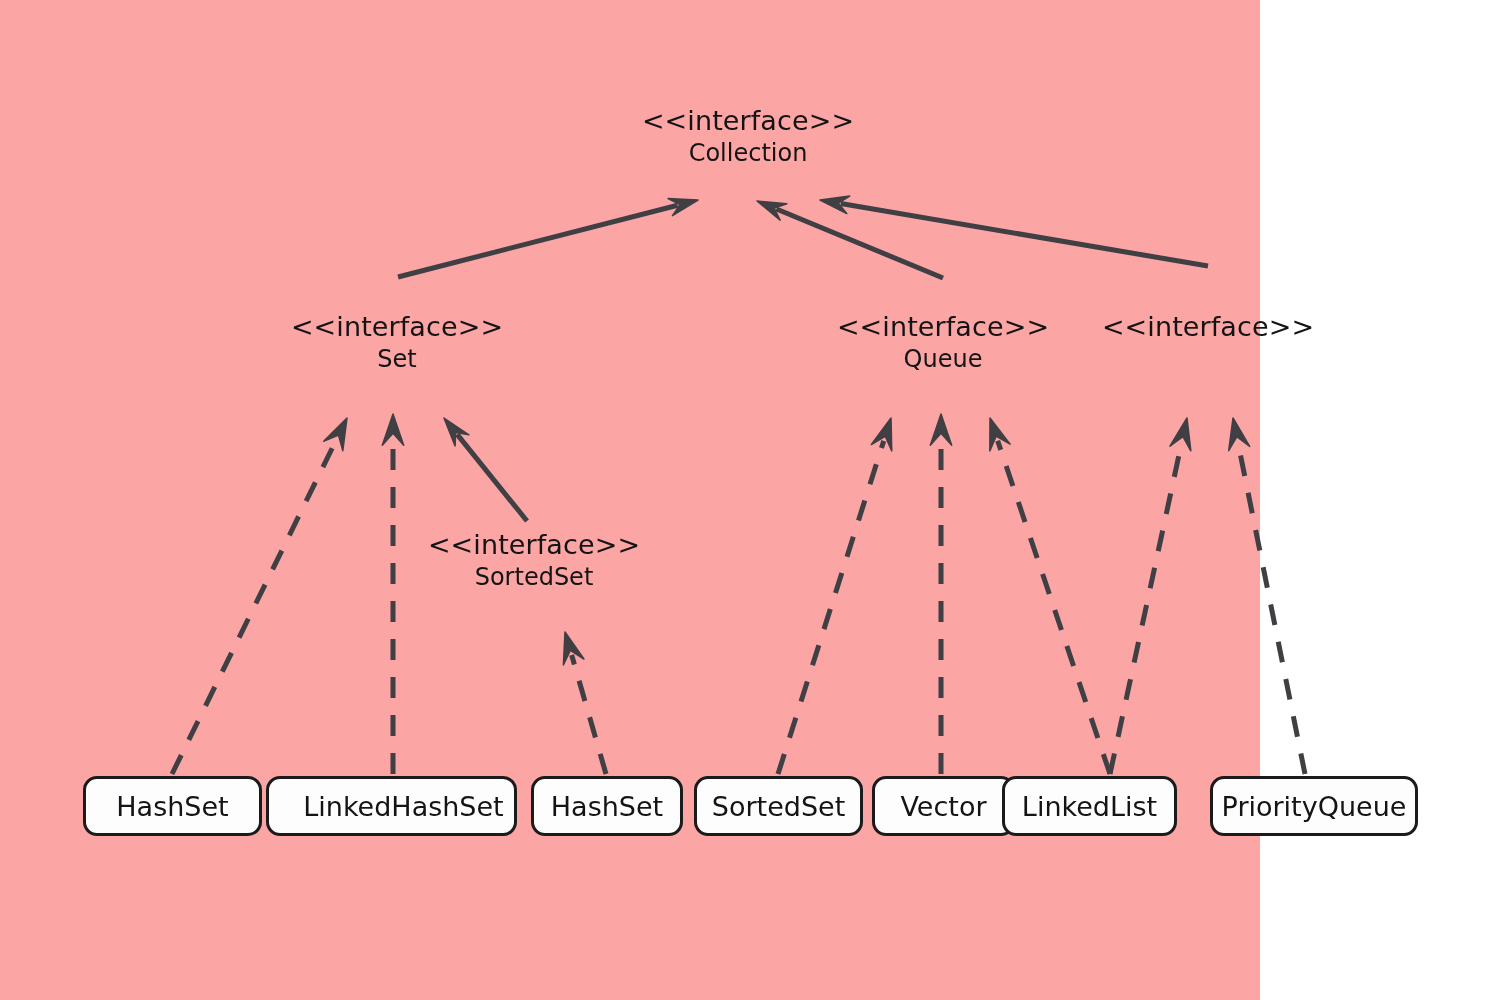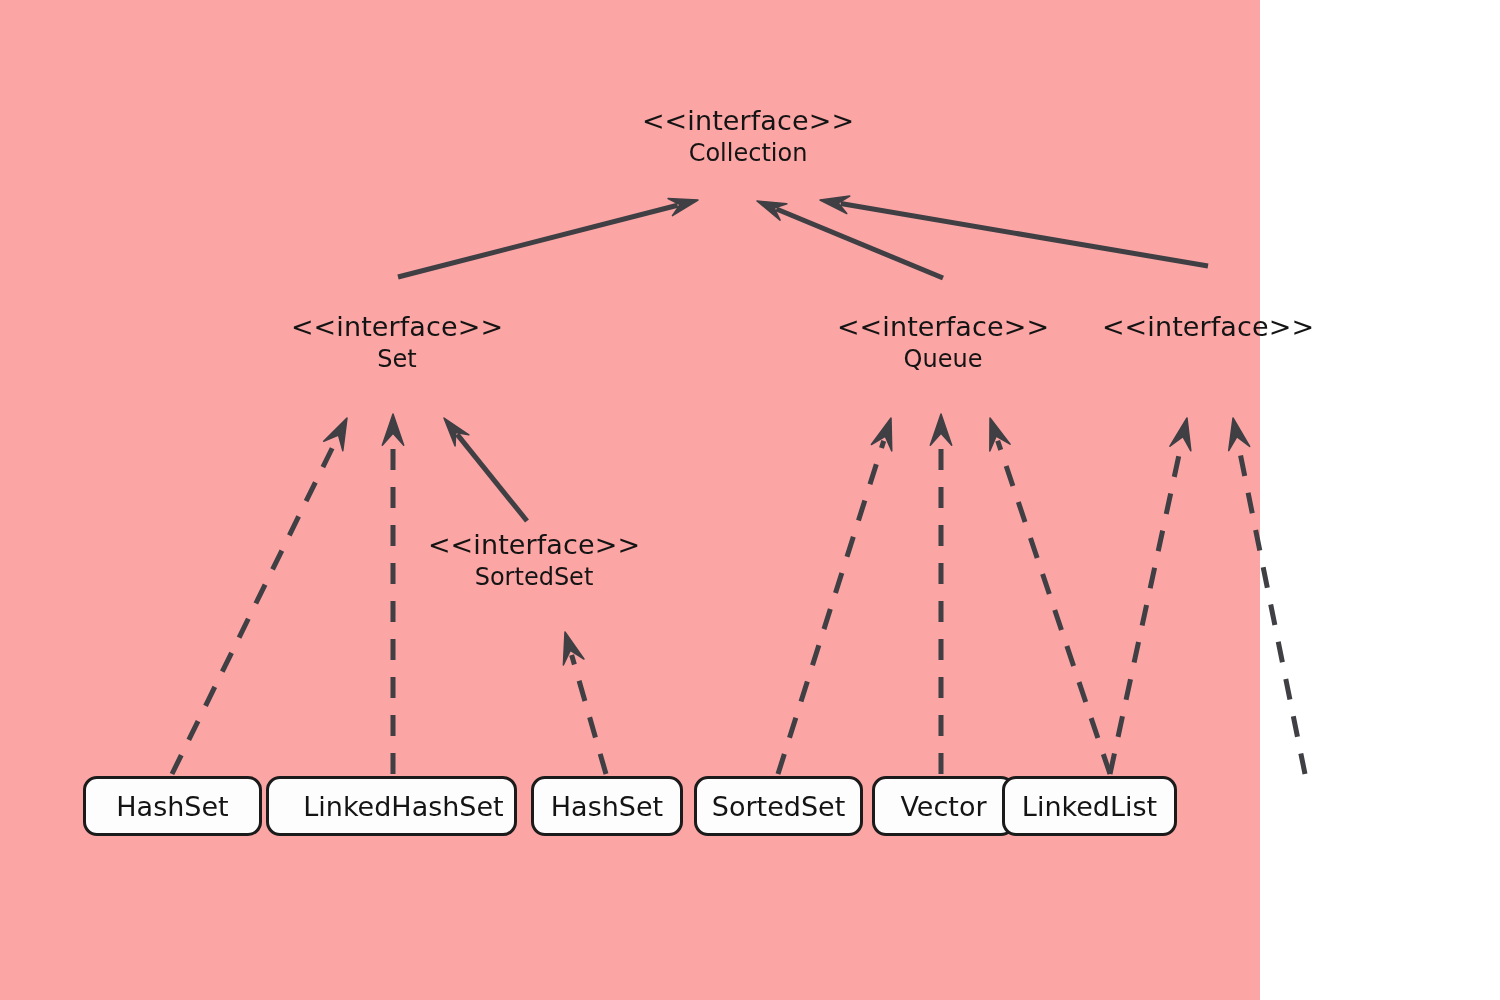--- a/index.html
+++ b/index.html
@@ -144,14 +144,17 @@
   </div>
   <div class="class-box" id="box-arrayset" style="left: 694px; top: 776px; width: 169px;">
     <span>SortedSet</span>
   </div>
   <div class="class-box" id="box-vector" style="left: 872px; top: 776px; width: 143px;">
     <span>Vector</span>
   </div>
   <div class="class-box" id="box-linkedlist" style="left: 1002px; top: 776px; width: 175px;">
     <span>LinkedList</span>
   </div>
+  <div class="class-box" id="box-priorityqueue" style="left: 1210px; top: 776px; width: 208px;">
+    <span>PriorityQueue</span>
+  </div>
 
 </div>
 
 </body></html>

